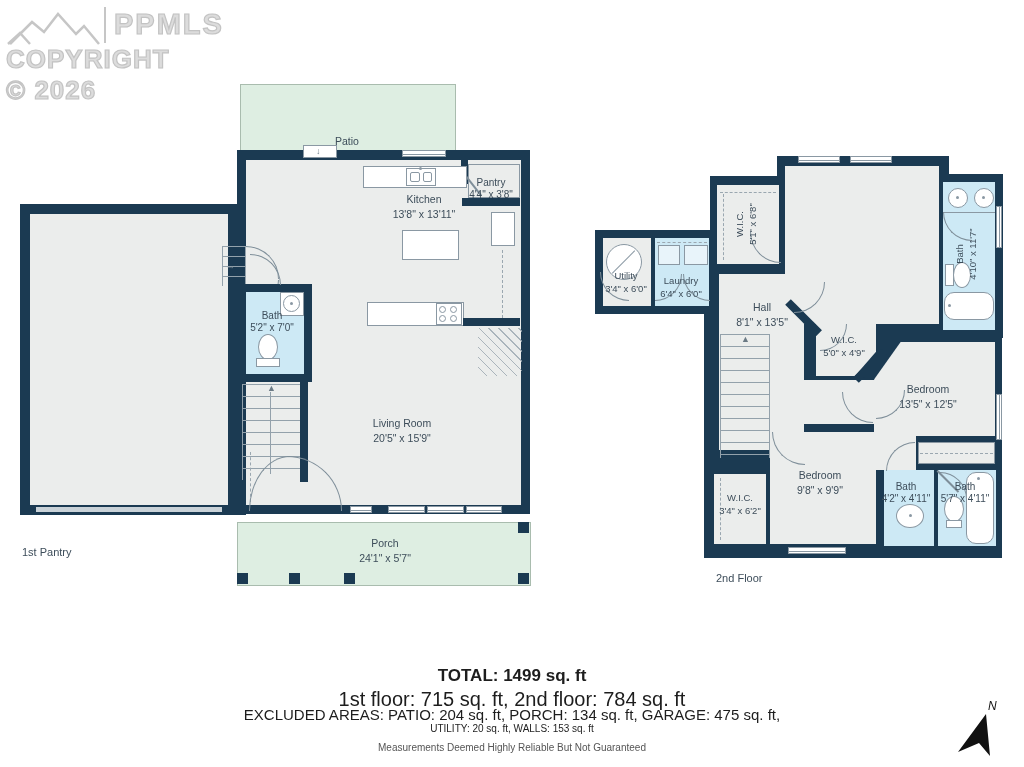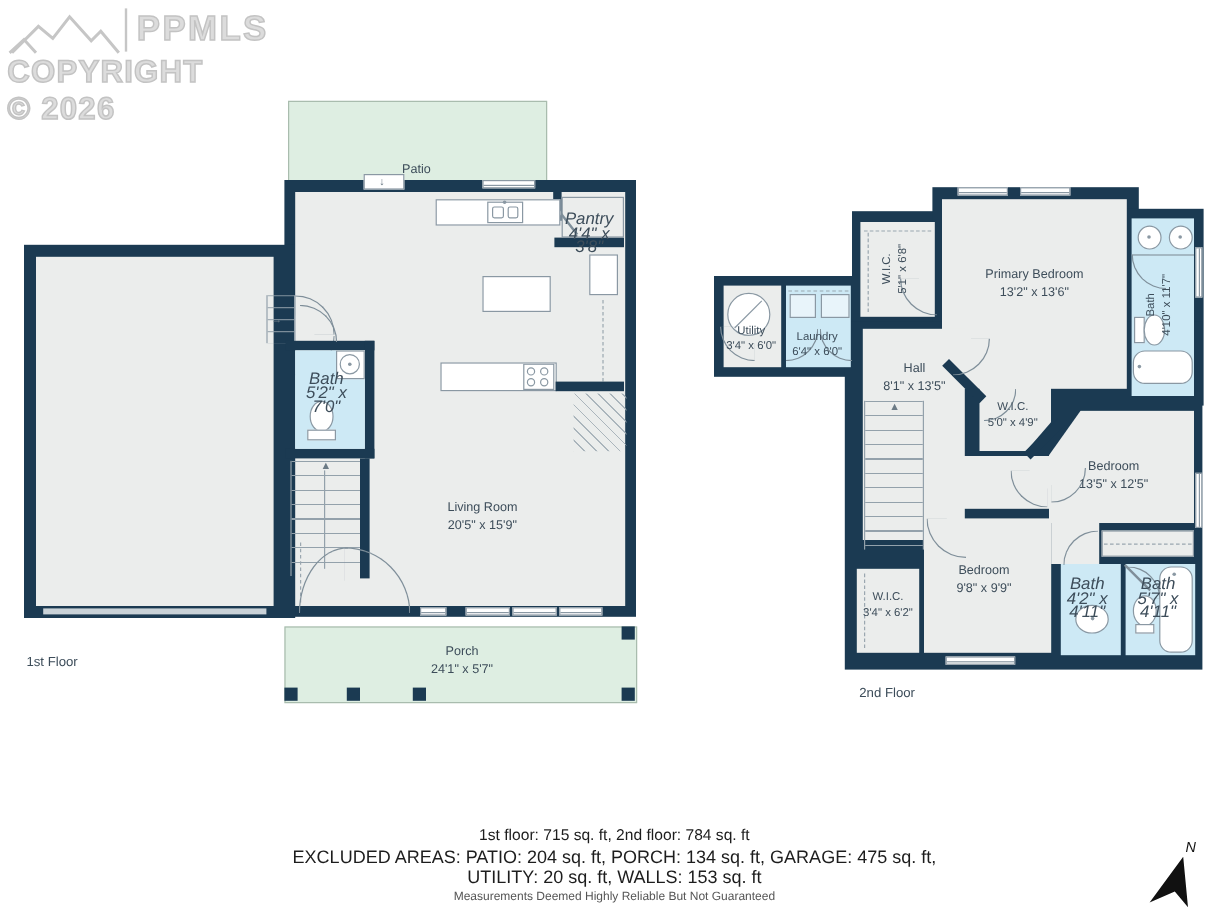--- a/index.html
+++ b/index.html
@@ -5,21 +5,21 @@
   html,body{margin:0;padding:0;background:#fff;}
   #canvas{position:relative;width:1024px;height:767px;background:#fff;overflow:hidden;
           font-family:"Liberation Sans", sans-serif;}
   .w{position:absolute;background:#1b3a52;}           
   .f{position:absolute;background:#ebedec;}           
   .b{position:absolute;background:#cde9f5;}           
   .g{position:absolute;background:#deeee2;border:1px solid #a9bcae;} 
   .lbl{position:absolute;text-align:center;color:#3d4d5a;font-size:10.5px;line-height:15px;}
   .lbl .nm{white-space:nowrap;}
   .sm{font-size:9.5px;line-height:12.5px;}
-  .xs{font-size:14px;line-height:11.5px;font-style:italic;}
+  .xs{font-size:10px;line-height:11.5px;}
   .vert{transform:rotate(-90deg);transform-origin:center center;}
   .door{position:absolute;background:transparent;}
   .d-tl{border-top:1px solid #7e8e99;border-left:1px solid #7e8e99;border-top-left-radius:100%;}
   .d-tr{border-top:1px solid #7e8e99;border-right:1px solid #7e8e99;border-top-right-radius:100%;}
   .d-bl{border-bottom:1px solid #7e8e99;border-left:1px solid #7e8e99;border-bottom-left-radius:100%;}
   .d-br{border-bottom:1px solid #7e8e99;border-right:1px solid #7e8e99;border-bottom-right-radius:100%;}
   .stairs{position:absolute;background:repeating-linear-gradient(to bottom,#93a1ab 0 1px,transparent 1px 12px);
           border-left:1px solid #93a1ab;border-right:1px solid #93a1ab;}
   .hatch{position:absolute;background:repeating-linear-gradient(45deg,transparent 0 6px,#9aa7b0 6px 7px);opacity:.8;}
   .fr{position:absolute;background:#fff;border:1px solid #8a98a3;box-sizing:border-box;}
@@ -69,20 +69,24 @@
   <div class="fr" style="left:303px;top:145px;width:34px;height:13px;"></div>
   <div class="arrow-ch" style="left:316px;top:147px;">↓</div>
   <div class="win" style="left:402px;top:150px;width:44px;height:7px;"></div>
 
   <div style="position:absolute;left:36px;top:507px;width:186px;height:5px;background:#c9d2d8;"></div>
   <div class="stairs" style="left:222px;top:246px;width:22px;height:40px;background-size:100% 10px;"></div>
   <div class="arrow-ch" style="left:226px;top:262px;">→</div>
   <div class="door d-tr" style="left:246px;top:246px;width:32px;height:32px;"></div>
   <div class="door d-br" style="left:246px;top:280px;width:32px;height:32px;"></div>
 
+  <div class="lbl" style="left:364px;top:192px;width:120px;">
+    <div class="nm">Kitchen</div>
+    <div class="dm">13'8" x 13'11"</div>
+  </div>
 
   <div class="w" style="left:461px;top:160px;width:7px;height:24px;"></div>
   <div class="w" style="left:462px;top:198px;width:58px;height:8px;"></div>
   <div class="fr frt" style="left:468px;top:164px;width:52px;height:34px;"></div>
   <div class="leaf" style="left:463px;top:174px;width:1.5px;height:28px;transform:rotate(-38deg);"></div>
   <div class="lbl xs" style="left:461px;top:177px;width:60px;">
     <div class="nm">Pantry</div>
     <div class="dm">4'4" x 3'8"</div>
   </div>
 
@@ -138,21 +142,21 @@
   <div class="g" style="left:237px;top:522px;width:292px;height:62px;"></div>
   <div class="lbl" style="left:325px;top:536px;width:120px;">
     <div class="nm">Porch</div>
     <div class="dm">24'1" x 5'7"</div>
   </div>
   <div class="post" style="left:237px;top:573px;"></div>
   <div class="post" style="left:289px;top:573px;"></div>
   <div class="post" style="left:344px;top:573px;"></div>
   <div class="post" style="left:518px;top:573px;"></div>
   <div class="post" style="left:518px;top:522px;"></div>
-  <div class="floor-tag" style="left:22px;top:546px;">1st Floor</div>
+  <div class="floor-tag" style="left:22px;top:546px;">1st Pantry</div>
 
   <div class="w" style="left:595px;top:230px;width:122px;height:84px;"></div>
   <div class="w" style="left:710px;top:176px;width:80px;height:94px;"></div>
   <div class="w" style="left:777px;top:156px;width:172px;height:176px;"></div>
   <div class="w" style="left:935px;top:174px;width:68px;height:164px;"></div>
   <div class="w" style="left:704px;top:268px;width:298px;height:290px;"></div>
 
   <div class="f" style="left:603px;top:238px;width:48px;height:68px;"></div>
   <div class="b" style="left:655px;top:238px;width:54px;height:68px;"></div>
   <div class="f" style="left:717px;top:185px;width:62px;height:79px;"></div>
@@ -226,24 +230,20 @@
     <div class="dm">3'4" x 6'0"</div>
   </div>
   <div class="lbl sm" style="left:650px;top:275px;width:62px;">
     <div class="nm">Laundry</div>
     <div class="dm">6'4" x 6'0"</div>
   </div>
   <div class="lbl sm vert" style="left:703px;top:210px;width:90px;height:28px;">
     <div class="nm">W.I.C.</div>
     <div class="dm">5'1" x 6'8"</div>
   </div>
-  <div class="lbl" style="left:802px;top:222px;width:120px;">
-    <div class="nm">Primary Bedroom</div>
-    <div class="dm">13'2" x 13'6"</div>
-  </div>
   <div class="lbl sm vert" style="left:923px;top:240px;width:90px;height:28px;">
     <div class="nm">Bath</div>
     <div class="dm">4'10" x 11'7"</div>
   </div>
   <div class="lbl" style="left:702px;top:300px;width:120px;">
     <div class="nm">Hall</div>
     <div class="dm">8'1" x 13'5"</div>
   </div>
   <div class="lbl sm" style="left:814px;top:334px;width:60px;">
     <div class="nm">W.I.C.</div>
@@ -264,23 +264,24 @@
   <div class="lbl xs" style="left:878px;top:481px;width:56px;">
     <div class="nm">Bath</div>
     <div class="dm">4'2" x 4'11"</div>
   </div>
   <div class="lbl xs" style="left:934px;top:481px;width:62px;">
     <div class="nm">Bath</div>
     <div class="dm">5'7" x 4'11"</div>
   </div>
   <div class="floor-tag" style="left:716px;top:572px;text-align:right;">2nd Floor</div>
 
-  <div class="foot" style="top:688px;font-size:13px;">1st floor: 715 sq. ft, 2nd floor: 784 sq. ft</div>
+  <div class="foot" style="top:666px;font-size:17px;font-weight:bold;">TOTAL: 1499 sq. ft</div>
+  <div class="foot" style="top:688px;font-size:20px;">1st floor: 715 sq. ft, 2nd floor: 784 sq. ft</div>
   <div class="foot" style="top:706px;font-size:15px;">EXCLUDED AREAS: PATIO: 204 sq. ft, PORCH: 134 sq. ft, GARAGE: 475 sq. ft,</div>
-  <div class="foot" style="top:723px;font-size:15px;">UTILITY: 20 sq. ft, WALLS: 153 sq. ft</div>
+  <div class="foot" style="top:723px;font-size:10px;">UTILITY: 20 sq. ft, WALLS: 153 sq. ft</div>
   <div class="foot" style="top:742px;font-size:10px;color:#555;">Measurements Deemed Highly Reliable But Not Guaranteed</div>
 
   <svg style="position:absolute;left:948px;top:698px;" width="64" height="64" viewBox="0 0 64 64">
     <polygon points="38,16 42,58 31,45 10,54" fill="#111"></polygon>
     <text x="40" y="12" font-size="12" font-style="italic" fill="#111">N</text>
   </svg>
 
 </div>
 
 </body></html>

